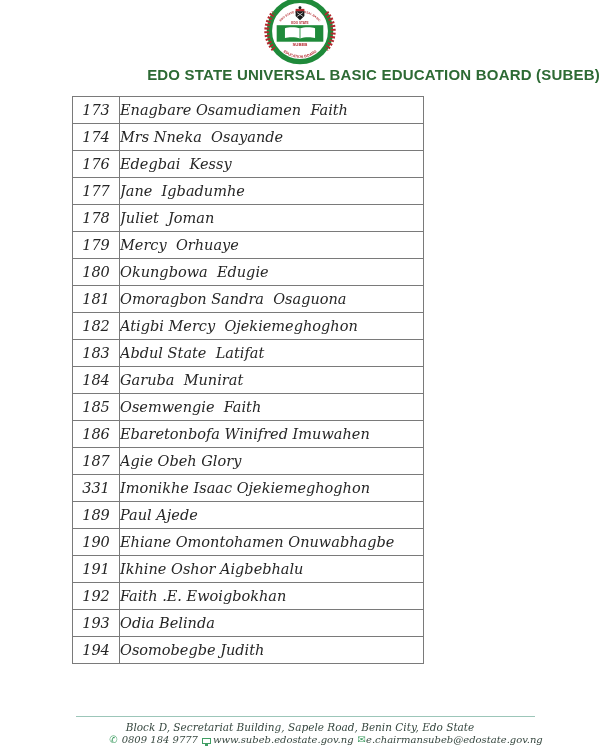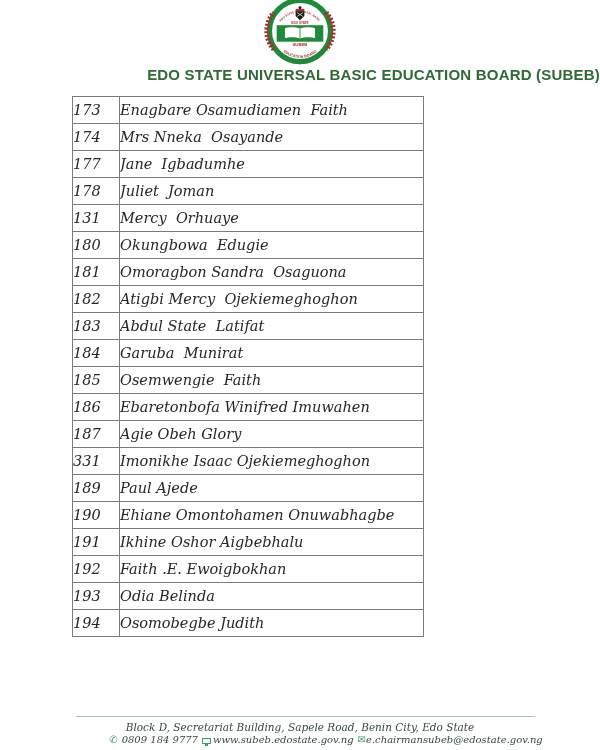--- a/index.html
+++ b/index.html
@@ -21,21 +21,21 @@
     position:absolute;left:72px;top:96px;width:352px;
     border-collapse:collapse;table-layout:fixed;
   }
   table.roster td{
     border:1px solid #7a7a7a;
     height:26px;padding:0;
     font-family:"DejaVu Serif",serif;font-style:italic;
     font-size:14.5px;color:#262626;
     vertical-align:middle;
   }
-  td.sn{width:46px;}
+  td.sn{width:46px;text-align:center;}
   td.nm{padding-left:9px;white-space:pre;overflow:hidden;margin-left:11px;}
   
   .footer{position:absolute;left:0;top:712px;width:600px;}
   .divider{position:absolute;left:76px;top:4px;width:459px;height:0;border-top:1.5px solid #9cc6b9;}
   .f1,.f2{
     position:absolute;left:0;width:600px;text-align:center;
     font-family:"DejaVu Serif",serif;font-style:italic;
     color:#35463e;
   }
   .f1{top:9px;font-size:10.5px;}
@@ -93,29 +93,33 @@
 
     <tr>
         <td class="sn">173</td>
         <td class="nm">Enagbare Osamudiamen  Faith</td>
       </tr>
         <tr>
         <td class="sn">174</td>
         <td class="nm">Mrs Nneka  Osayande</td>
       </tr>
         <tr>
+        <td class="sn">176</td>
+        <td class="nm">Edegbai  Kessy</td>
+      </tr>
+        <tr>
         <td class="sn">177</td>
         <td class="nm">Jane  Igbadumhe</td>
       </tr>
         <tr>
         <td class="sn">178</td>
         <td class="nm">Juliet  Joman</td>
       </tr>
         <tr>
-        <td class="sn">131</td>
+        <td class="sn">179</td>
         <td class="nm">Mercy  Orhuaye</td>
       </tr>
         <tr>
         <td class="sn">180</td>
         <td class="nm">Okungbowa  Edugie</td>
       </tr>
         <tr>
         <td class="sn">181</td>
         <td class="nm">Omoragbon Sandra  Osaguona</td>
       </tr>

